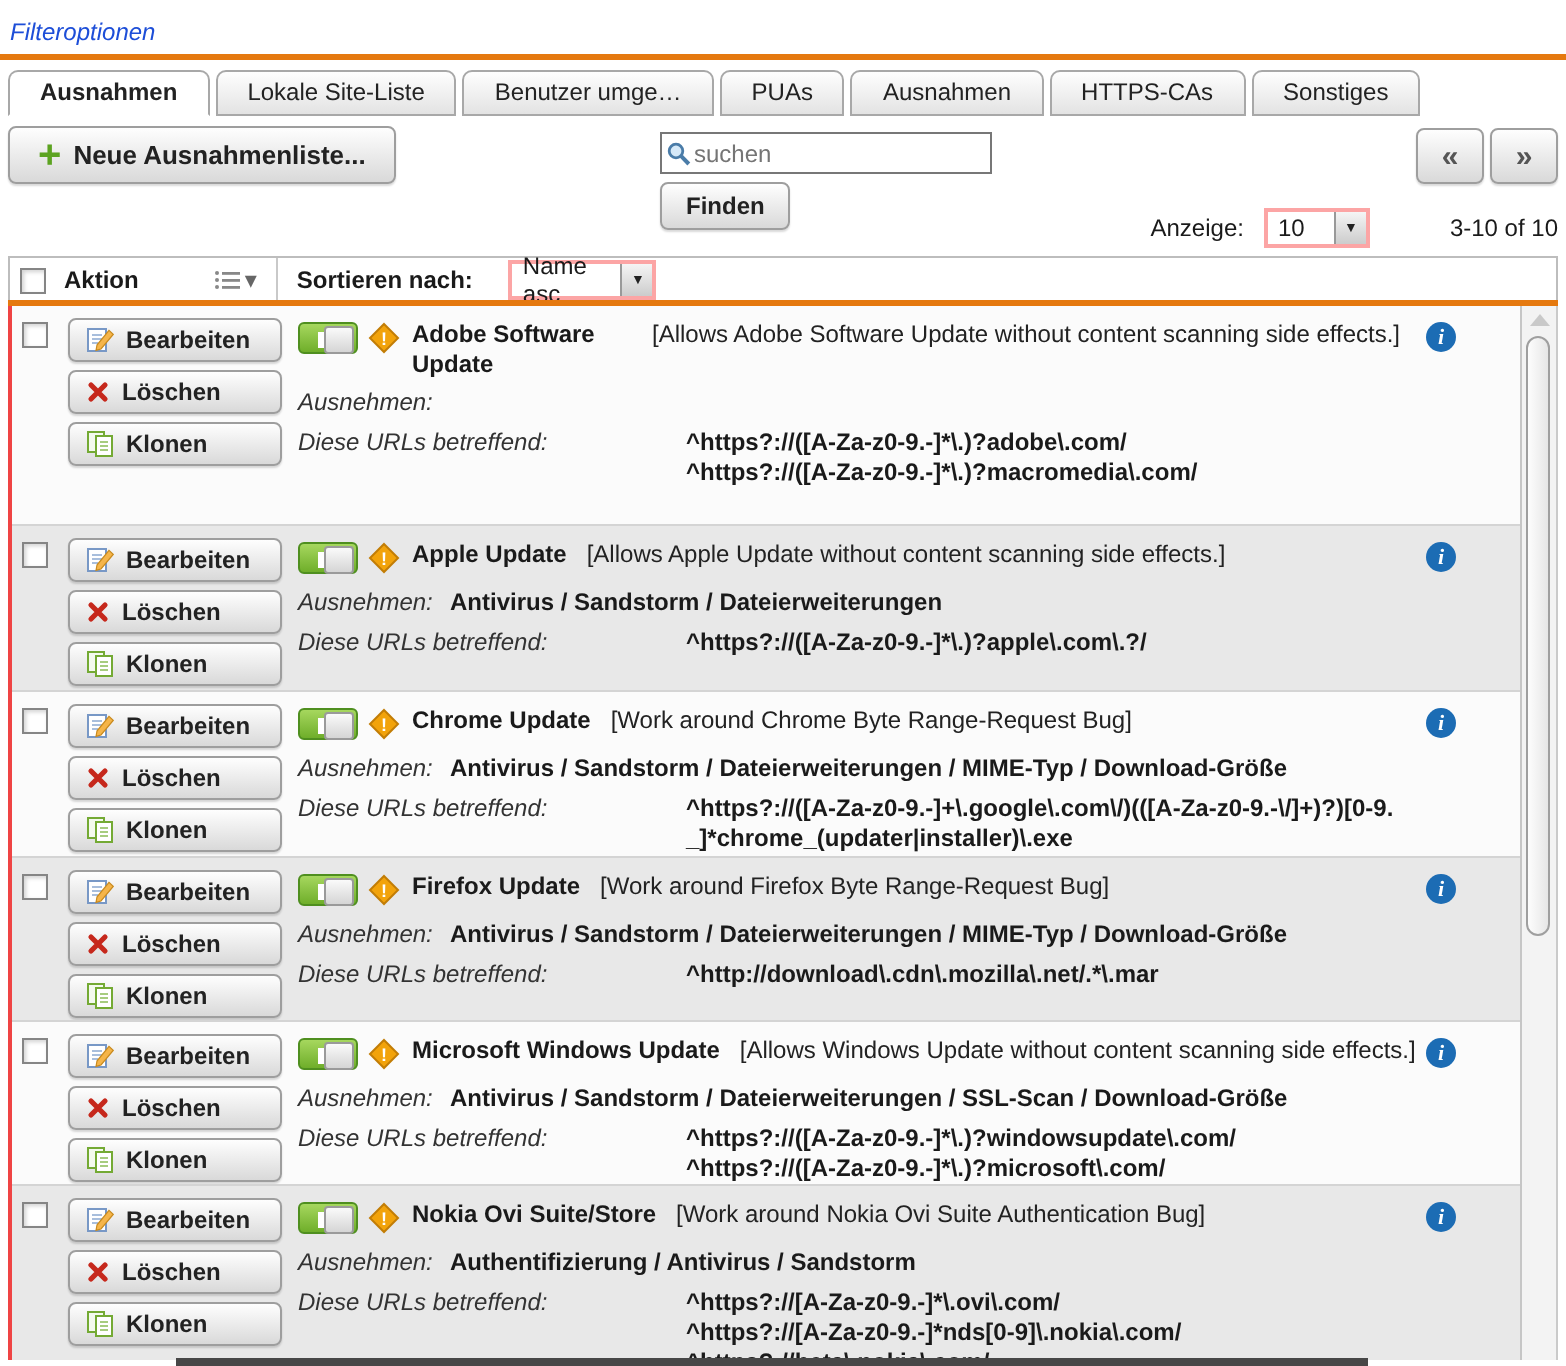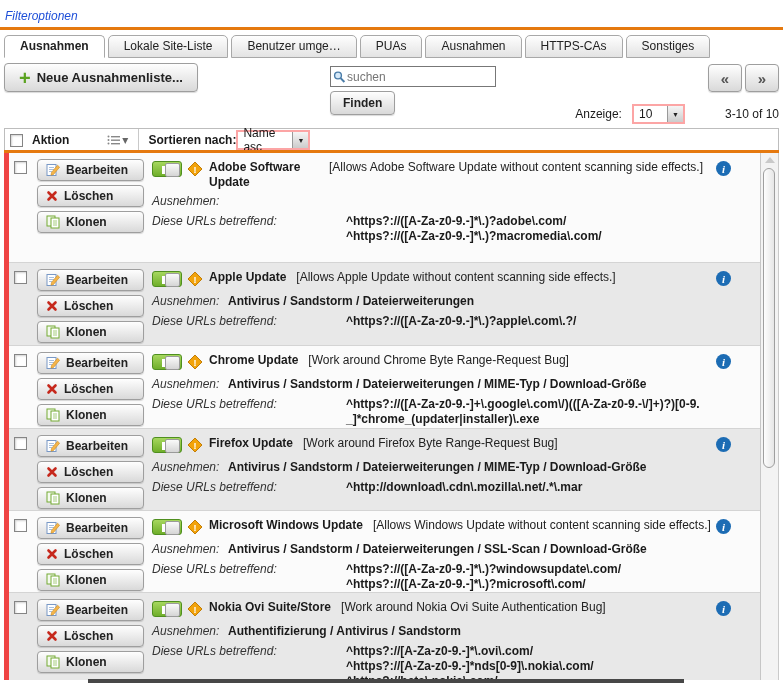--- a/index.html
+++ b/index.html
@@ -43,26 +43,26 @@
   .sel-pages { width:53px; } .sel-pages .val { flex:1; }
 
   
   .thead { position:absolute; left:4px; right:4px; top:128px; height:23px; background:#fff;
            border:1px solid #bdbdbd; border-bottom:none; display:flex; align-items:center; }
   .thead .cb { margin-left:5px; }
   .th-aktion { font-weight:bold; margin-left:9px; }
   .th-listicon { margin-left:38px; display:flex; align-items:center; gap:2px; color:#666; }
   .th-sep { width:1px; height:23px; background:#c9c9c9; margin-left:10px; }
   .th-sort { font-weight:bold; margin-left:9px; }
-  .sel-sort { width:74px; margin-left:0; } .sel-sort .val { flex:1; }
+  .sel-sort { width:74px; margin-left:18px; } .sel-sort .val { flex:1; }
   .orange-rule2 { position:absolute; left:4px; right:4px; top:150px; height:3px; background:#e5790f; }
 
   
   .tbody { position:absolute; left:4px; right:4px; top:153px; height:527px; overflow:hidden;
-           border-left:5px solid #ef4444; border-right:1px solid #cacaca; background:#14b8a6;padding-left:28px; }
+           border-left:2px solid #ef4444; border-right:1px solid #cacaca; background:#14b8a6;padding-left:28px; }
   .rows { position:absolute; left:0; right:18px; top:0; }
   .row { position:relative; overflow:hidden; background:#fbfbfb; }
   .row.alt { background:#e8e8e8; }
   .row + .row { border-top:1px solid #d4d4d4; }
   .cb { display:inline-block; width:13px; height:13px; background:#fff; border:1px solid #858585;
         box-shadow:inset 1px 1px 2px rgba(0,0,0,0.18); }
   .row .cb { position:absolute; left:5px; top:8px; }
   .btns { position:absolute; left:28px; top:6px; width:107px; display:flex; flex-direction:column; gap:4px; }
   .row-btn { height:22px; padding:0 8px; font-size:12px; }
   .content { position:absolute; left:143px; top:7px; width:552px; line-height:15px; }

